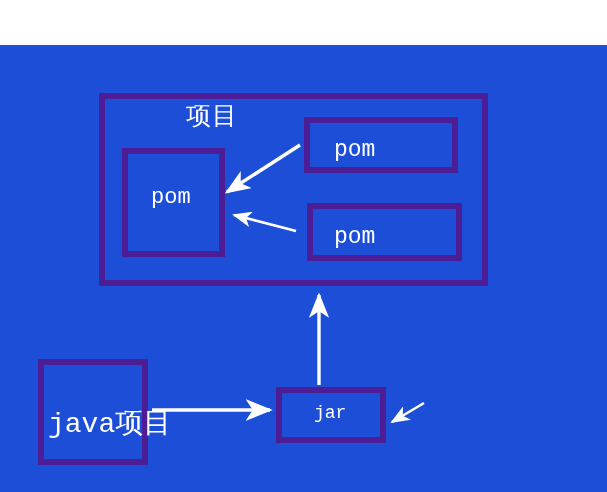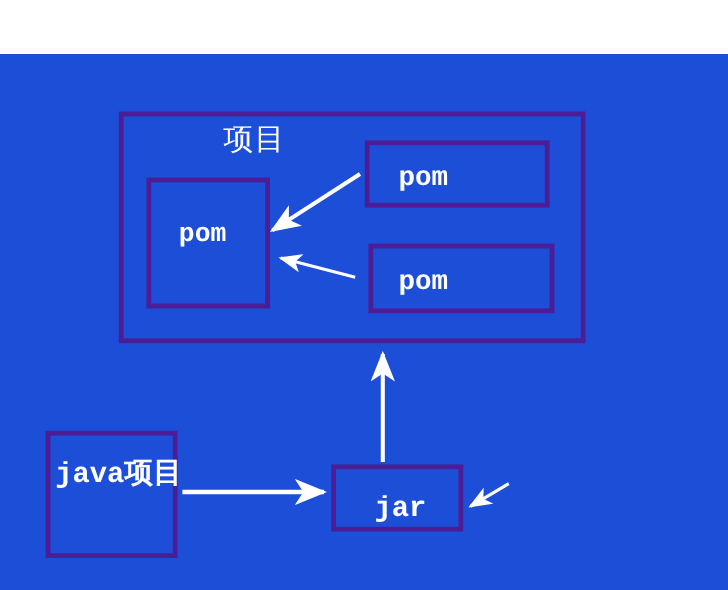--- a/index.html
+++ b/index.html
@@ -17,24 +17,23 @@
   }
   #arrow-layer {
     position: absolute;
     left: 0;
     top: 0;
     width: 607px;
     height: 492px;
   }
   .box {
     position: absolute;
-    border: 4px solid #4c1d95;
+    border: 6px solid #4c1d95;
     box-sizing: border-box;
     background: transparent;
-    font-weight: bold;
   }
   .lbl {
     position: absolute;
     color: #ffffff;
     line-height: 1;
     white-space: nowrap;
   }
   .cjk {
     font-family: "DejaVu Serif", "Liberation Serif", serif;
   }
@@ -47,24 +46,24 @@
   
   #main-pom-box  { left: 122px; top: 103px; width: 103px; height: 109px; }
   #main-pom-lbl  { left: 23px;  top: 33px;  font-size: 22px; }
   
   #pom-top-box    { left: 304px; top: 72px;  width: 154px; height: 56px; }
   #pom-top-lbl    { left: 24px;  top: 16px;  font-size: 23px; }
   #pom-bottom-box { left: 307px; top: 158px; width: 155px; height: 58px; }
   #pom-bottom-lbl { left: 21px;  top: 17px;  font-size: 23px; }
   
   #java-box { left: 38px; top: 314px; width: 110px; height: 106px; }
-  #java-lbl { left: 4px;  top: 22px;  font-size: 24px; }
+  #java-lbl { left: 4px;  top: 46px;  font-size: 28px; }
   
   #jar-box { left: 276px; top: 342px; width: 110px; height: 56px; }
-  #jar-lbl { left: 32px;  top: 22px;  font-size: 24px; }
+  #jar-lbl { left: 32px;  top: 11px;  font-size: 18px; }
   
   #benefits-lbl { left: 435px; top: 352px; font-size: 24px; }
 </style>
 </head>
 <body>
 
 <div id="canvas">
 
   <svg id="arrow-layer" viewBox="0 0 607 492" xmlns="http://www.w3.org/2000/svg">
     <defs>

